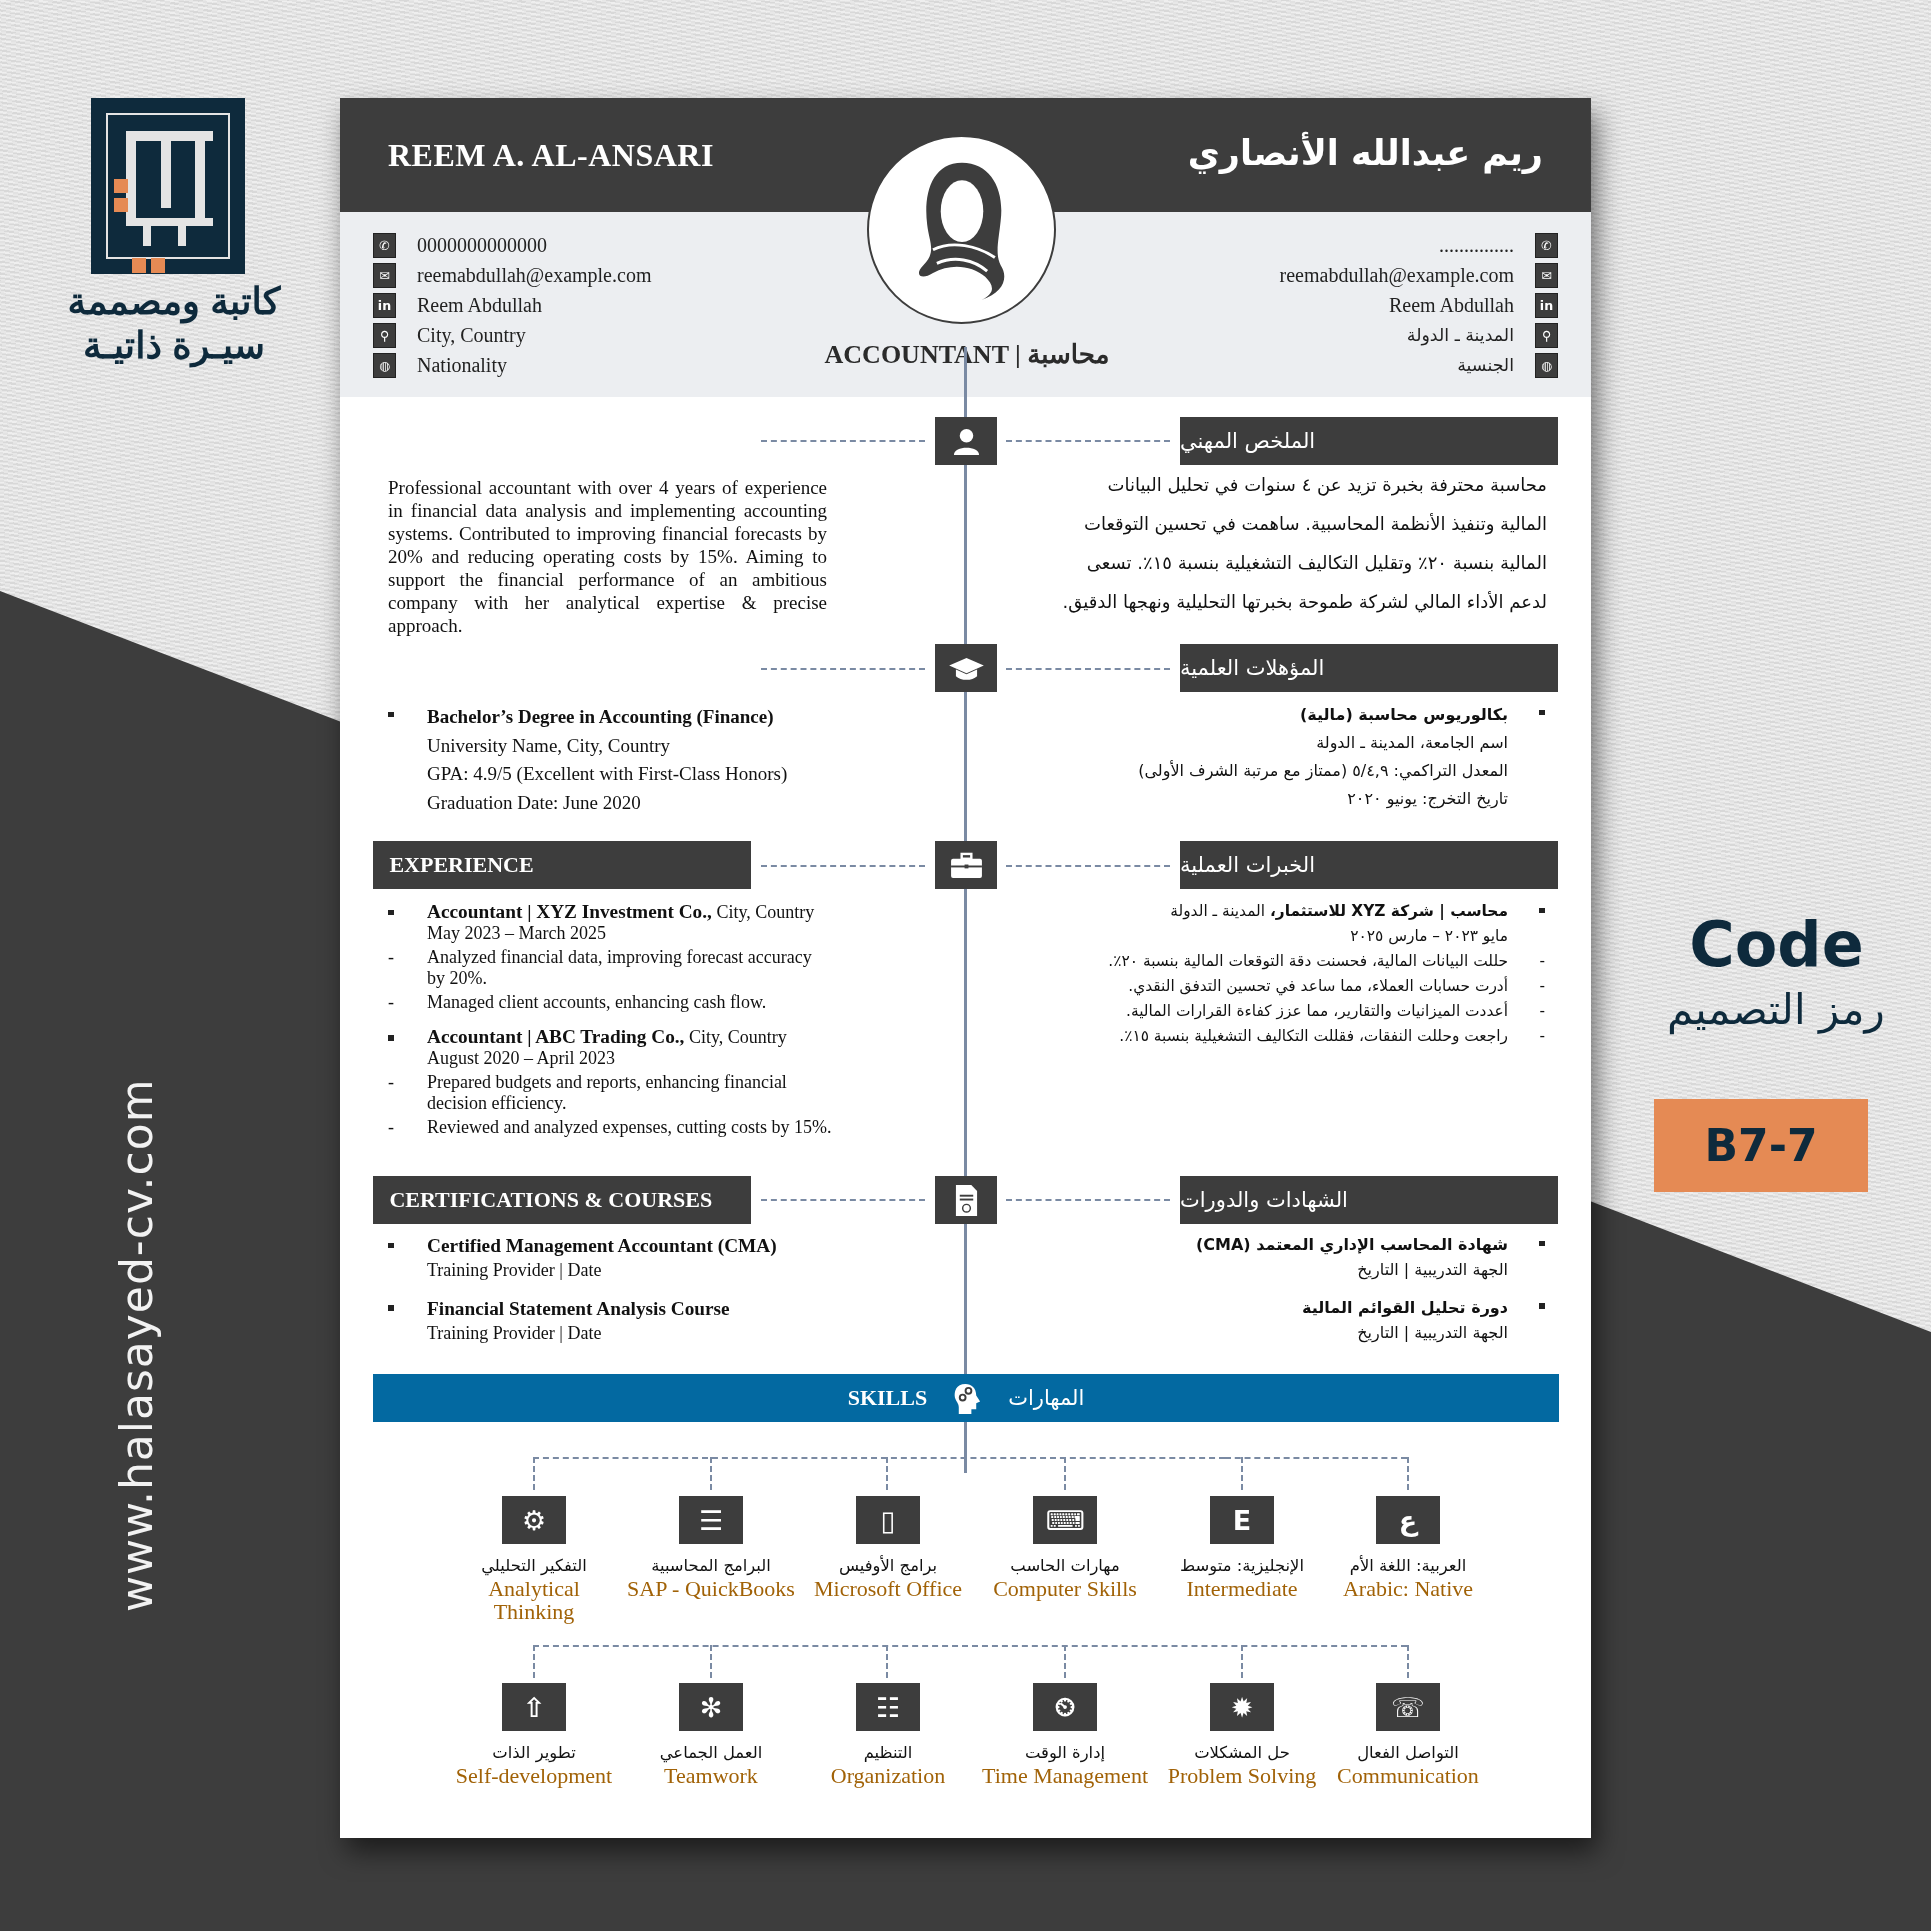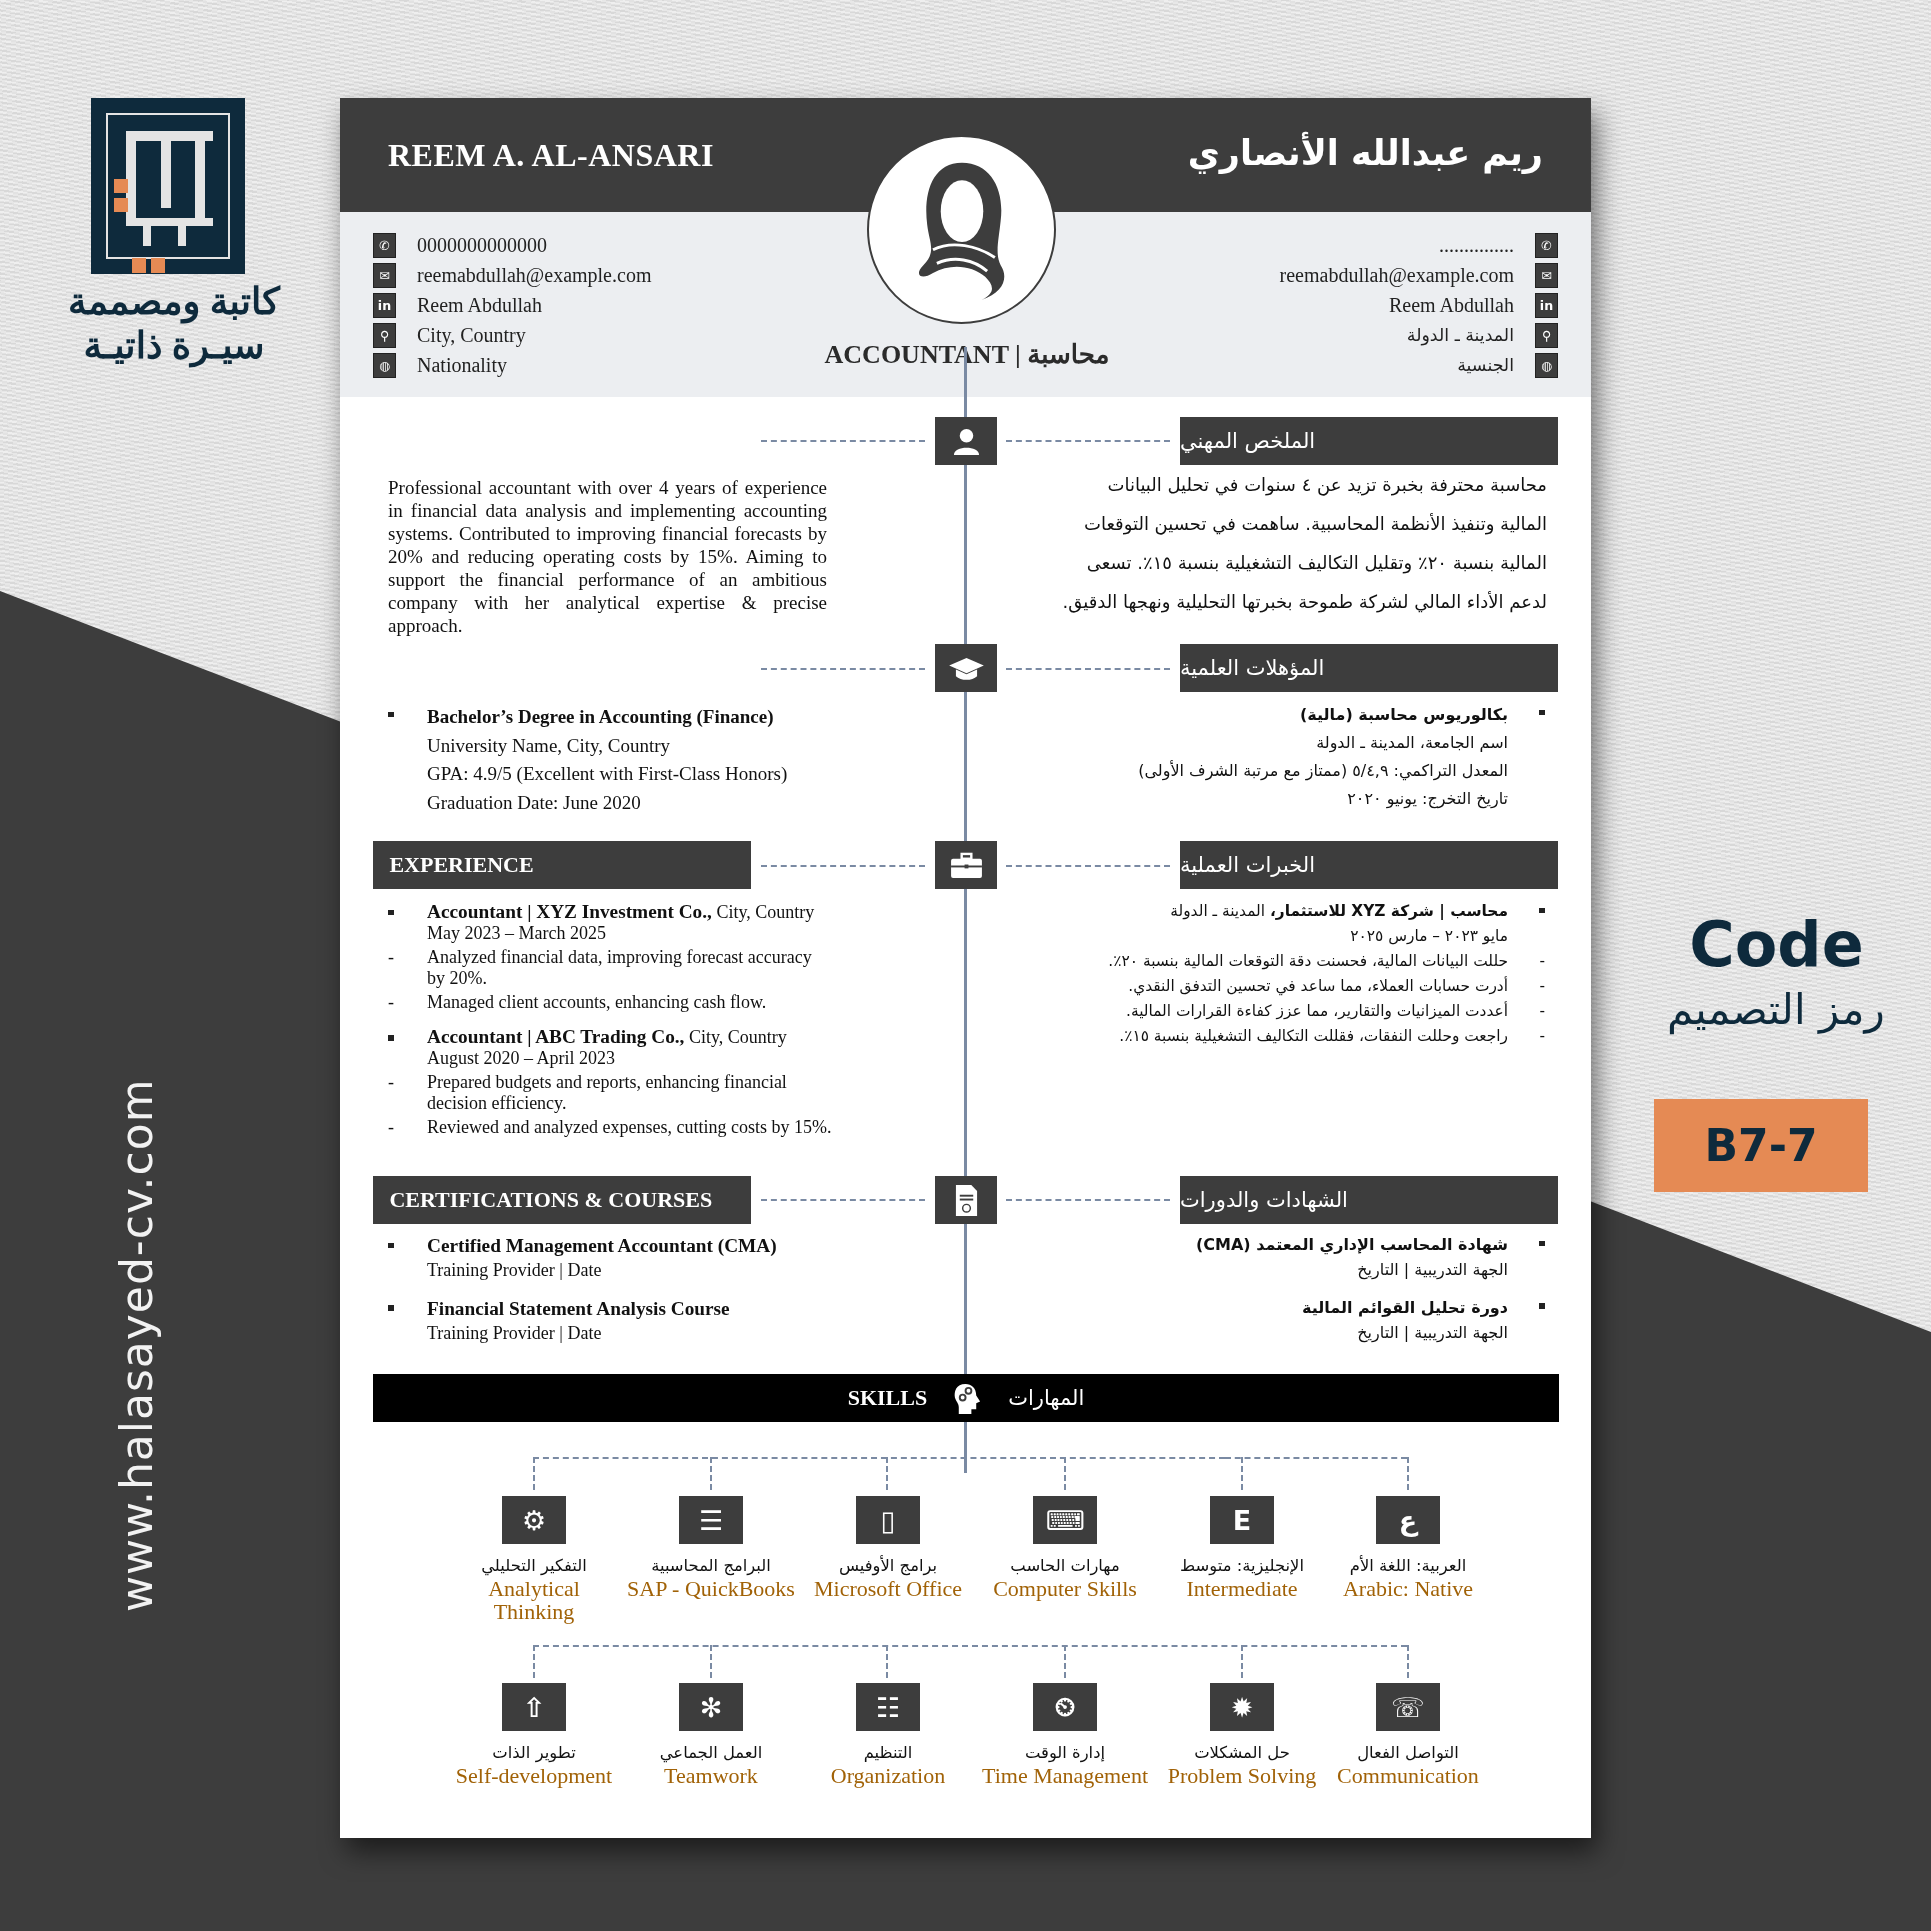--- a/index.html
+++ b/index.html
@@ -6,21 +6,21 @@
   body{width:1931px;height:1931px;position:relative;overflow:hidden;background:#e6e6e6;font-family:"Liberation Serif",serif;color:#111;}
   .bg-texture{position:absolute;inset:0;background:
      repeating-linear-gradient(12deg,rgba(255,255,255,.25) 0 1.9px,rgba(0,0,0,.03) 1.9px 3.9px),
      repeating-linear-gradient(-8deg,rgba(0,0,0,.025) 0 2.9px,rgba(255,255,255,.2) 2.9px 5.8px),#e4e4e4;}
   .bg-dark{position:absolute;inset:0;background:#3d3d3d;clip-path:polygon(0 591px,1931px 1332px,1931px 1931px,0 1931px);}
   
   .logo{position:absolute;left:91px;top:98px;width:154px;height:176px;background:#0e2a3c;}
   .logo .inner{position:absolute;left:15.4px;top:15.4px;right:15.4px;bottom:15.4px;border:2.9px solid #e4e4e4;}
   .logo .bar{position:absolute;background:#e4e4e4;}
   .logo .or{position:absolute;background:#e58a54;}
-  .brand-text{position:absolute;left:58px;top:280px;width:232px;text-align:center;font-family:Liberation Serif, serif;font-size:37px;line-height:44px;color:#0e2a3c;font-weight:bold;direction:rtl;}
+  .brand-text{position:absolute;left:58px;top:280px;width:232px;text-align:center;font-family:Liberation Sans, sans-serif;font-size:37px;line-height:44px;color:#0e2a3c;font-weight:bold;direction:rtl;}
   .site-url{position:absolute;left:111px;top:1612px;transform:rotate(-90deg);transform-origin:left top;font-family:"DejaVu Sans",sans-serif;font-size:44px;color:#f2f2f2;letter-spacing:1px;white-space:nowrap;}
   .code-label{position:absolute;left:1680px;top:908px;width:193px;text-align:center;font-family:"DejaVu Sans",sans-serif;font-weight:bold;font-size:62px;color:#0e2a3c;}
   .code-ar{position:absolute;left:1641px;top:985px;width:270px;text-align:center;font-family:"DejaVu Sans",sans-serif;font-size:42px;color:#0e2a3c;direction:rtl;}
   .code-badge{position:absolute;left:1654px;top:1099px;width:214px;height:93px;background:#e58a54;color:#0e2a3c;font-family:"DejaVu Sans",sans-serif;font-weight:bold;font-size:44px;display:flex;align-items:center;justify-content:center;}
   
   .page{position:absolute;left:340px;top:98px;width:1251px;height:1740px;background:#fff;box-shadow:5.8px 13.5px 25px rgba(0,0,0,.55);}
   .hdr-dark{position:absolute;left:0;top:0;width:100%;height:114px;background:#3d3d3d;}
   .hdr-light{position:absolute;left:0;top:114px;width:100%;height:185px;background:#eceef1;}
   .name-en{position:absolute;left:48px;top:39px;color:#fff;font-weight:bold;font-size:32px;letter-spacing:0.5px;}
   .name-ar{position:absolute;right:48px;top:35px;color:#fff;font-weight:bold;font-size:35px;direction:rtl;font-family:"DejaVu Sans",sans-serif;}
@@ -44,21 +44,21 @@
   .justify{text-align:justify;}
   .item{position:relative;padding-left:39px;}
   .item.ar{padding-left:0;padding-right:39px;}
   .bullet{position:absolute;left:0;top:8.7px;width:5.8px;height:5.8px;background:#222;}
   .item.ar .bullet{left:auto;right:1.9px;}
   .dashm{position:absolute;left:0;top:0;}
   .item.ar .dashm{left:auto;right:1.9px;}
   .b{font-weight:bold;}
   .ar-s{font-family:"DejaVu Sans",sans-serif;font-size:16px;line-height:28px;}
   
-  .skills-bar{position:absolute;left:33px;top:1276px;width:1186px;height:48px;background:#000000;color:#fff;display:flex;align-items:center;justify-content:center;gap:25px;}
+  .skills-bar{position:absolute;left:33px;top:1276px;width:1186px;height:48px;background:#0369a1;color:#fff;display:flex;align-items:center;justify-content:center;gap:25px;}
   .skills-bar .en{font-weight:bold;font-size:22px;}
   .skills-bar .ar{font-family:"DejaVu Sans",sans-serif;font-size:21px;}
   .skill-row{position:absolute;left:0;width:100%;}
   .skill{position:absolute;width:174px;text-align:center;}
   .skill .box{width:64px;height:48px;background:#3d3d3d;margin:0 auto;display:flex;align-items:center;justify-content:center;color:#fff;font-family:"DejaVu Sans",sans-serif;font-weight:bold;font-size:27px;}
   .skill .ar{font-family:"DejaVu Sans",sans-serif;font-size:16.4px;margin-top:9.7px;direction:rtl;color:#111;line-height:23px;}
   .skill .en{font-size:22px;color:#a16207;line-height:23px;}
   .conn-h{position:absolute;border-top:2.9px dashed #7a8aa3;height:0;}
   .conn-v{position:absolute;border-left:2.9px dashed #7a8aa3;width:0;height:33px;}
 </style>

